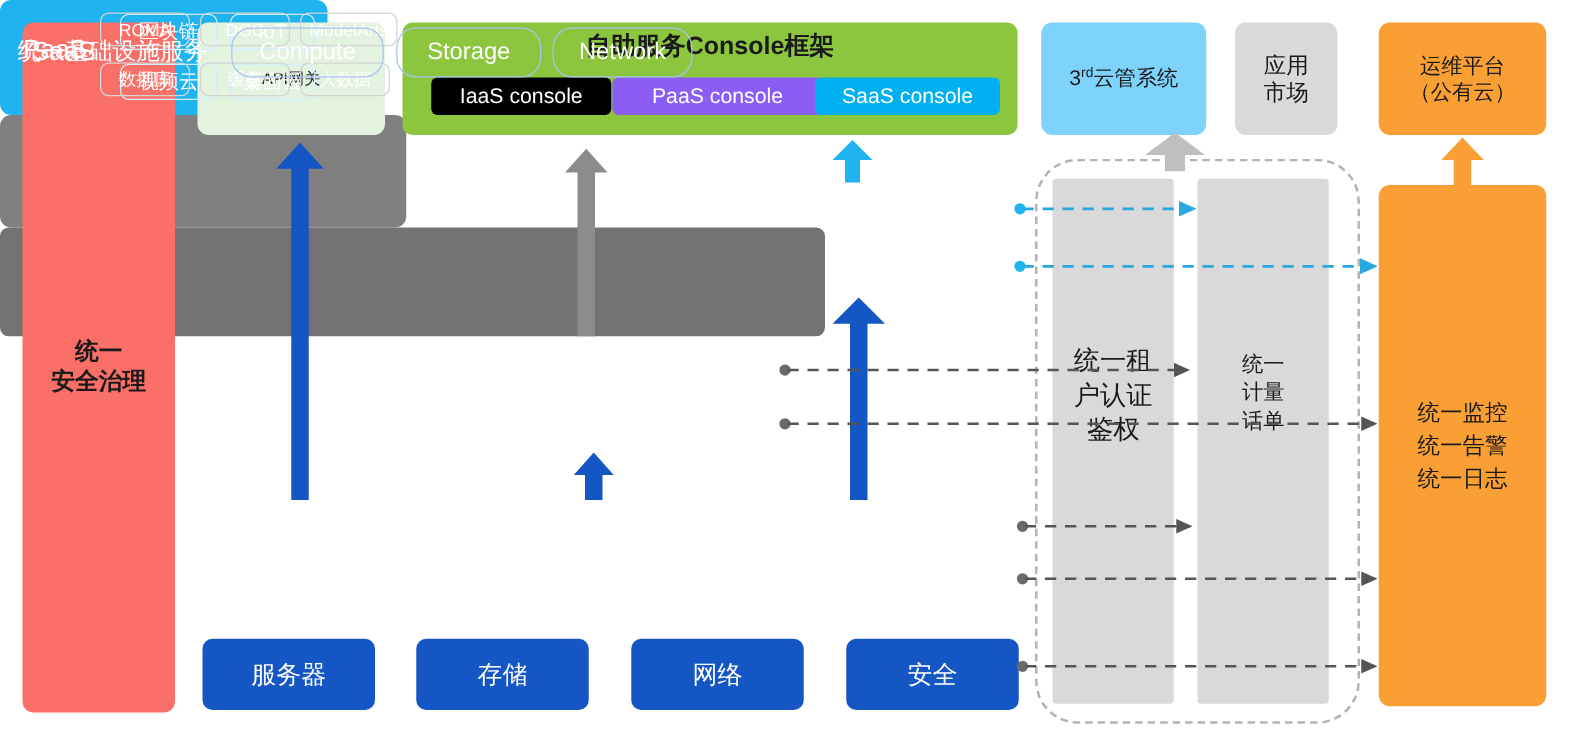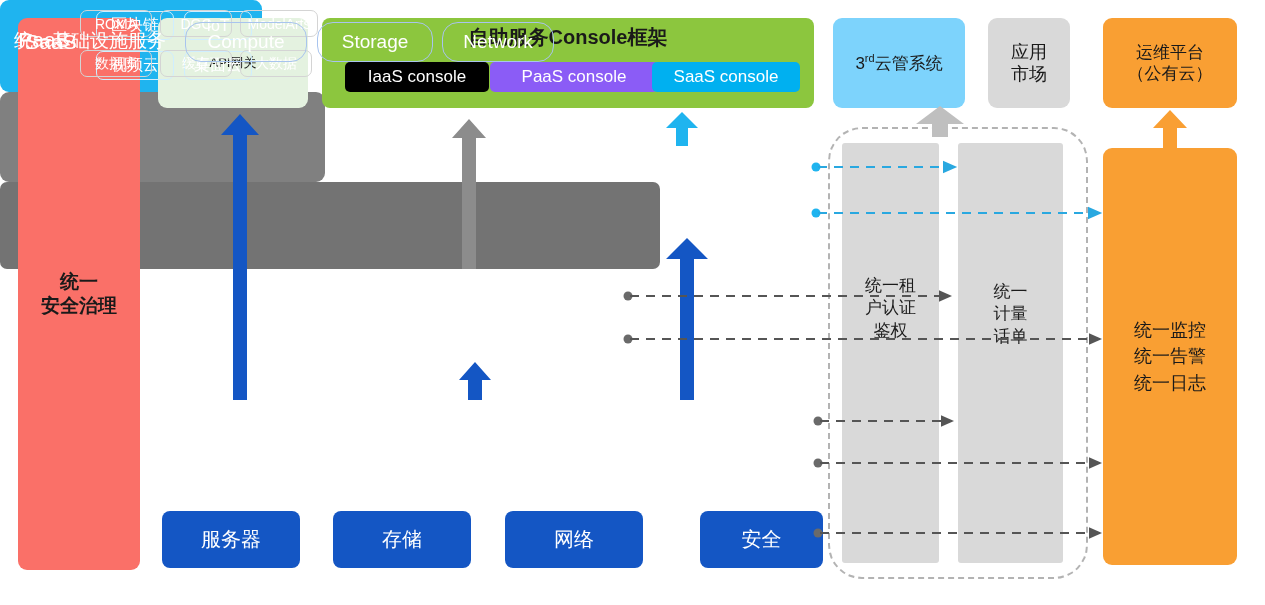--- a/index.html
+++ b/index.html
@@ -139,37 +139,37 @@
   
   .res-box{
     position:absolute;top:511px;height:57px;
     background:#1456c4;border-radius:8px;
     display:flex;align-items:center;justify-content:center;
     color:#ffffff;font-size:20px;
   }
   #rb-0{left:162px;width:138px;}
   #rb-1{left:333px;width:138px;}
   #rb-2{left:505px;width:138px;}
-  #rb-3{left:700px;width:123px;}
+  #rb-3{left:677px;width:138px;}
 
   
   #dash-container{
     position:absolute;left:828px;top:127px;width:260px;height:452px;
     border:2px dashed #b3b3b3;border-radius:34px;
     box-sizing:border-box;
   }
   .gray-col{
     position:absolute;
     background:#d9d9d9;border-radius:3px;
   }
   #col-auth{left:842px;top:143px;width:97px;height:420px;}
   #col-meter{left:958px;top:143px;width:105px;height:420px;}
   #col-auth-label{
     position:absolute;left:842px;top:275px;width:97px;
-    text-align:center;color:#1a1a1a;font-size:17px;line-height:1.32;
+    text-align:center;color:#1a1a1a;font-size:21px;line-height:1.32;
     white-space:pre-line;
   }
   #col-meter-label{
     position:absolute;left:958px;top:281px;width:105px;
     text-align:center;color:#1a1a1a;font-size:17px;line-height:1.32;
     white-space:pre-line;
   }
 
   
   #ops-panel{

